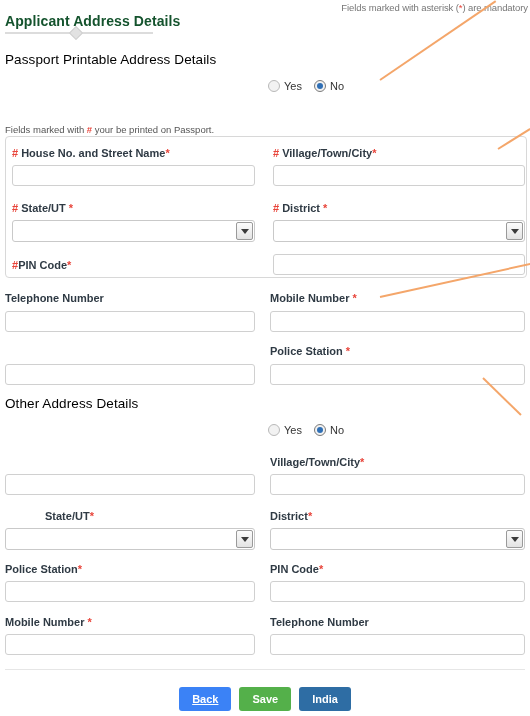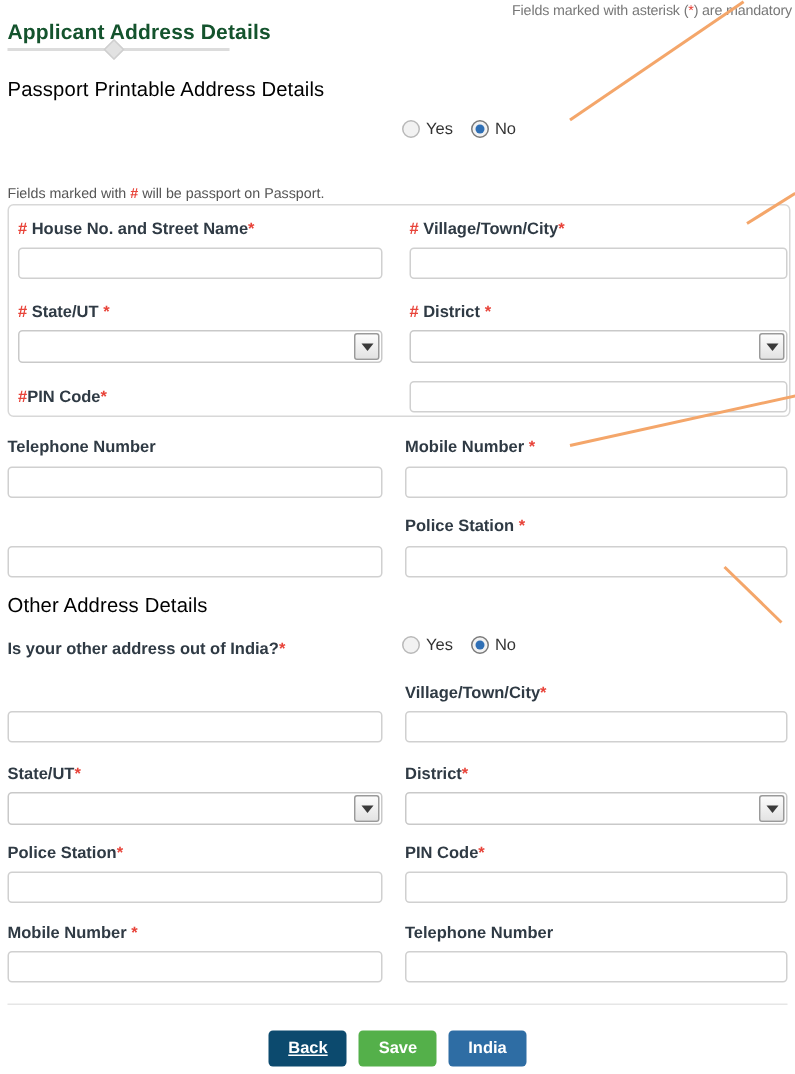--- a/index.html
+++ b/index.html
@@ -237,21 +237,21 @@
     font-family: "Liberation Sans", sans-serif;
     font-size: 11px;
     font-weight: bold;
     color: #ffffff;
     border: none;
     border-radius: 3px;
     padding: 6px 13px;
     cursor: pointer;
     line-height: 12px;
   }
-  .btn-back { background: #0c4a6e; text-decoration: underline; }
+  .btn-back { background: #3b82f6; text-decoration: underline; }
   .btn-save { background: #54b04a; }
   .btn-next { background: #2e6da4; }
 
   
   .anno {
     position: absolute;
     background: #f4a66a;
     transform-origin: 0 50%;
     pointer-events: none;
   }
@@ -270,21 +270,21 @@
   <div class="section-heading" id="sec-passport">Passport Printable Address Details</div>
 
 
   <div class="radio-group" id="q1-radios">
     <span class="radio"></span>
     <span class="radio-text">Yes</span>
     <span class="radio checked"></span>
     <span class="radio-text">No</span>
   </div>
 
-  <div class="hash-note"><span>Fields marked with </span><span class="hash">#</span><span> will be passport on Passport.</span></div>
+  <div class="hash-note"><span>Fields marked with </span><span class="hash">#</span><span> your be printed on Passport.</span></div>
 
   <div class="panel"></div>
 
   <div class="f-label col-l" style="top:147px;"><span class="hash">#</span><span style="margin-left:3px;">House No. and Street Name</span><span class="ast">*</span></div>
   <input class="f-input col-l w-l" style="top: 165px;" type="text" placeholder="">
 
   <div class="f-label col-r" style="top:147px;"><span class="hash">#</span><span style="margin-left:3px;">Village/Town/City</span><span class="ast">*</span></div>
   <input class="f-input col-r w-r" style="top: 165px;" type="text" placeholder="">
 
   <div class="f-label col-l" style="top:202px;"><span class="hash">#</span><span style="margin-left:3px;">State/UT </span><span class="ast">*</span></div>
@@ -309,35 +309,34 @@
   <input class="f-input col-r2 w-r2" style="top: 311px;" type="text" placeholder="">
 
   <div class="f-label col-l2" style="top:345px;margin-top:20px;"><span>E-mail Id </span><span class="ast">*</span></div>
   <input class="f-input col-l2 w-l2" style="top: 364px;" type="text" placeholder="">
 
   <div class="f-label col-r2" style="top:345px;"><span>Police Station </span><span class="ast">*</span></div>
   <input class="f-input col-r2 w-r2" style="top: 364px;" type="text" placeholder="">
 
   <div class="section-heading" id="sec-other">Other Address Details</div>
 
-  <div class="q-label" id="q2-label"><span>Is your other address out of India?</span><span class="ast">*</span></div>
 
   <div class="radio-group" id="q2-radios">
     <span class="radio"></span>
     <span class="radio-text">Yes</span>
     <span class="radio checked"></span>
     <span class="radio-text">No</span>
   </div>
 
   <input class="f-input col-l2 w-l2" style="top: 474px;" type="text" placeholder="">
 
   <div class="f-label col-r2" style="top:456px;"><span>Village/Town/City</span><span class="ast">*</span></div>
   <input class="f-input col-r2 w-r2" style="top: 474px;" type="text" placeholder="">
 
-  <div class="f-label col-l2" style="top:510px;"><span>State/UT</span><span class="ast">*</span></div>
+  <div class="f-label col-l2" style="top:510px;margin-left:40px;"><span>State/UT</span><span class="ast">*</span></div>
   <div class="f-select col-l2 w-l2" style="top:528px;">
     <span style="position:absolute;left:5px;top:3px;font-size:11px;"></span>
     <span class="sel-arrow"></span>
   </div>
 
   <div class="f-label col-r2" style="top:510px;"><span>District</span><span class="ast">*</span></div>
   <div class="f-select col-r2 w-r2" style="top:528px;">
     <span style="position:absolute;left:5px;top:3px;font-size:11px;"></span>
     <span class="sel-arrow"></span>
   </div>

